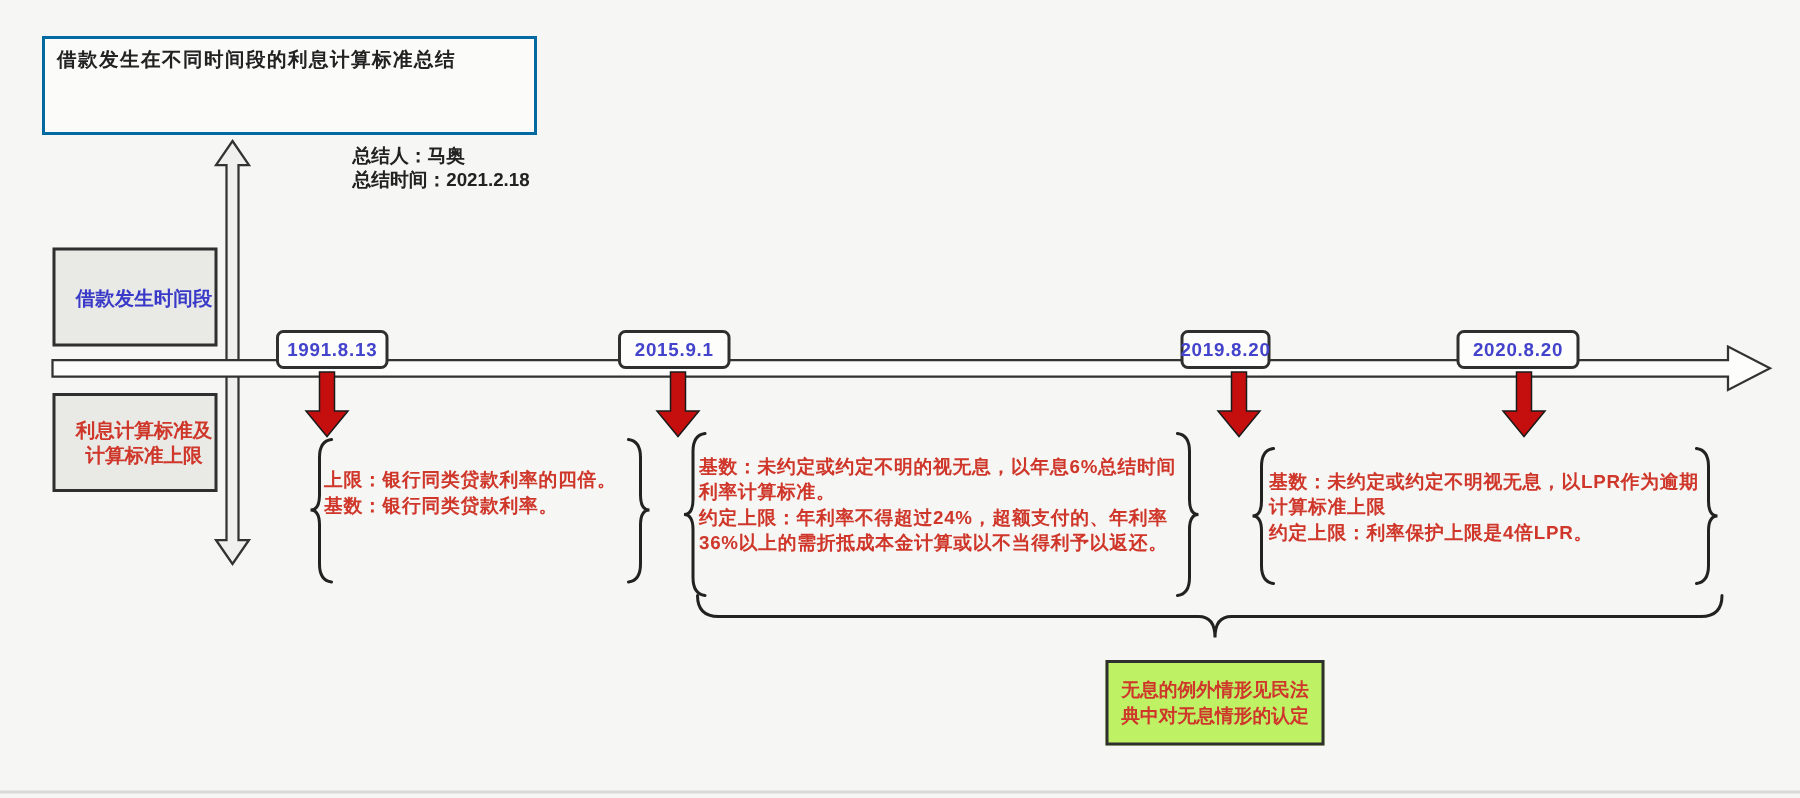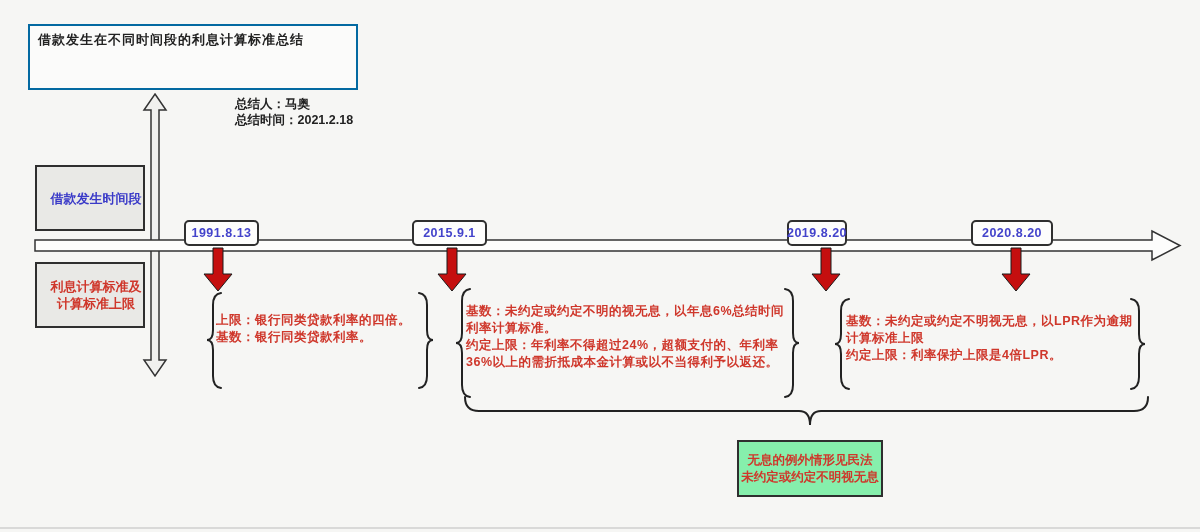--- a/index.html
+++ b/index.html
@@ -20,21 +20,21 @@
 
   .date-box{top:220px;height:26px;background:#fdfdfc;border:2px solid #2f2f2f;border-radius:5px;
             display:flex;align-items:center;justify-content:center;
             color:#4343cb;font-size:12.5px;font-weight:700;letter-spacing:0.5px;}
 
   .rule{color:#cf372b;font-size:12.5px;font-weight:600;line-height:17px;letter-spacing:0.5px;white-space:nowrap;}
   .rule-1{left:216px;top:312px;}
   .rule-2{left:466px;top:303px;}
   .rule-3{left:846px;top:313px;}
 
-  .note-box{left:737px;top:440px;width:146px;height:57px;background:#86efac;border:2px solid #2f2f2f;
+  .note-box{left:737px;top:440px;width:146px;height:57px;background:#bef264;border:2px solid #2f2f2f;
             display:flex;flex-direction:column;justify-content:center;
             color:#cf372b;font-size:12.5px;font-weight:600;line-height:17px;text-align:center;}
 
   .bottom-rule{left:0;top:527px;width:1200px;height:2px;background:#d9d9d8;}
 </style>
 </head>
 <body>
 
 <div id="canvas">
 
@@ -103,17 +103,17 @@
     <div>36%以上的需折抵成本金计算或以不当得利予以返还。</div>
   </div>
   <div class="abs rule rule-3">
     <div>基数：未约定或约定不明视无息，以LPR作为逾期</div>
     <div>计算标准上限</div>
     <div>约定上限：利率保护上限是4倍LPR。</div>
   </div>
 
   <div class="abs note-box">
     <div>无息的例外情形见民法</div>
-    <div>未约定或约定不明视无息</div>
+    <div>典中对无息情形的认定</div>
   </div>
 
   <div class="abs bottom-rule"></div>
 </div>
 
 </body></html>

